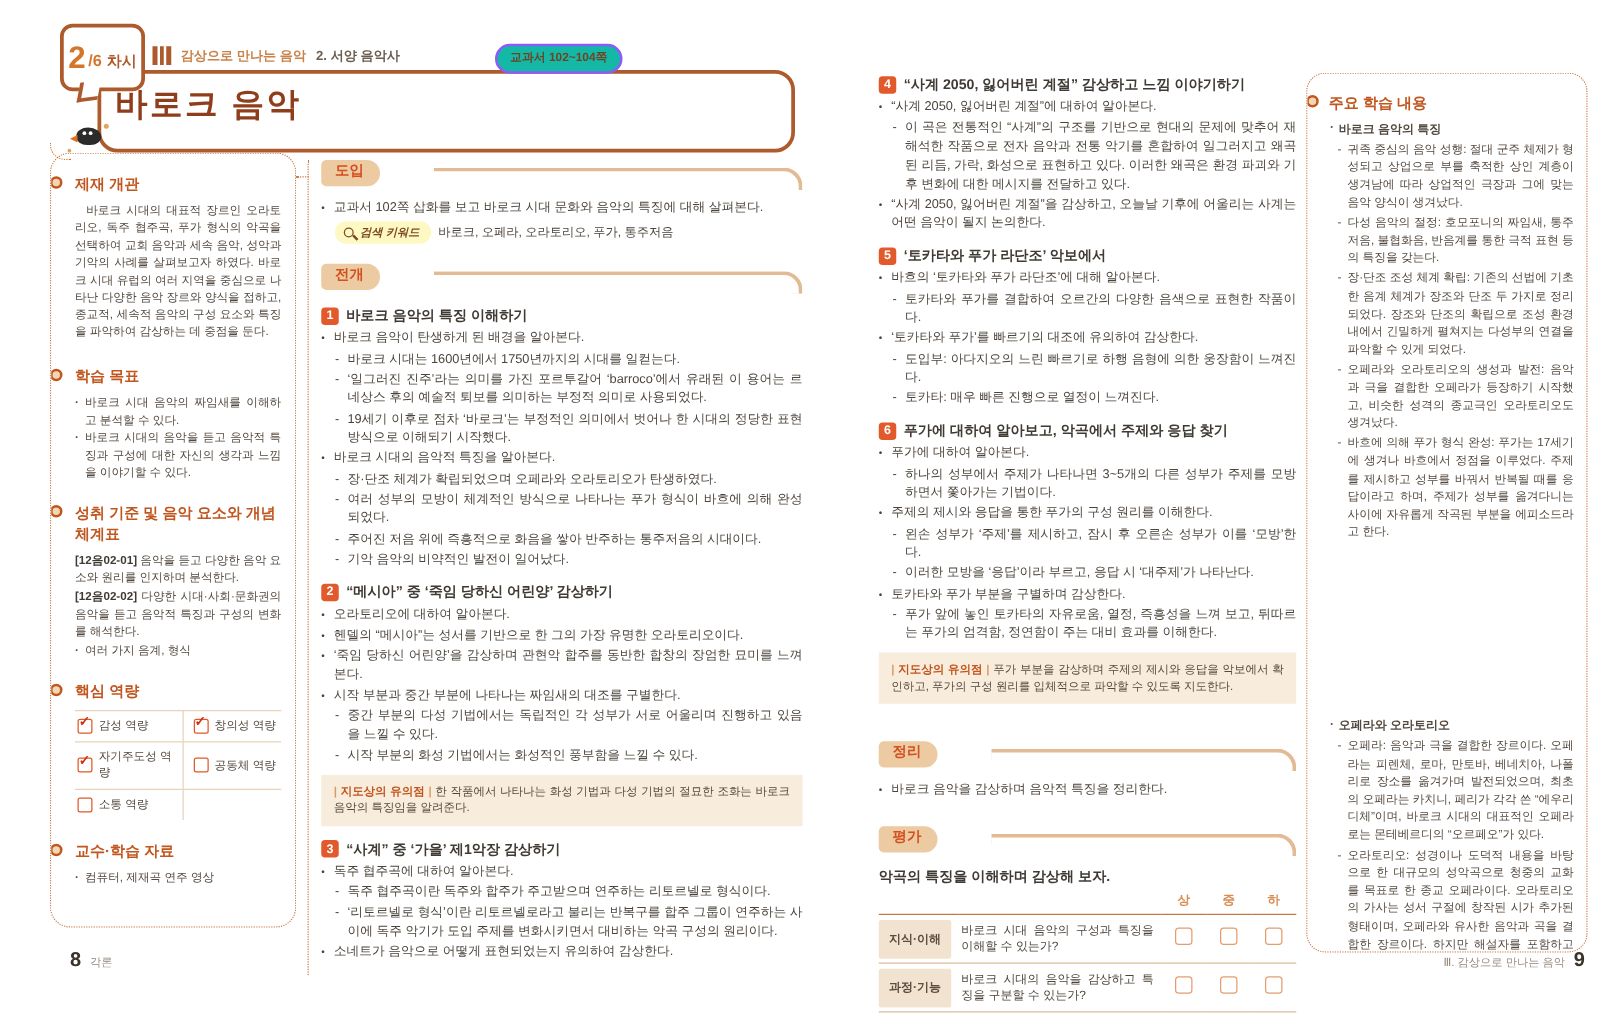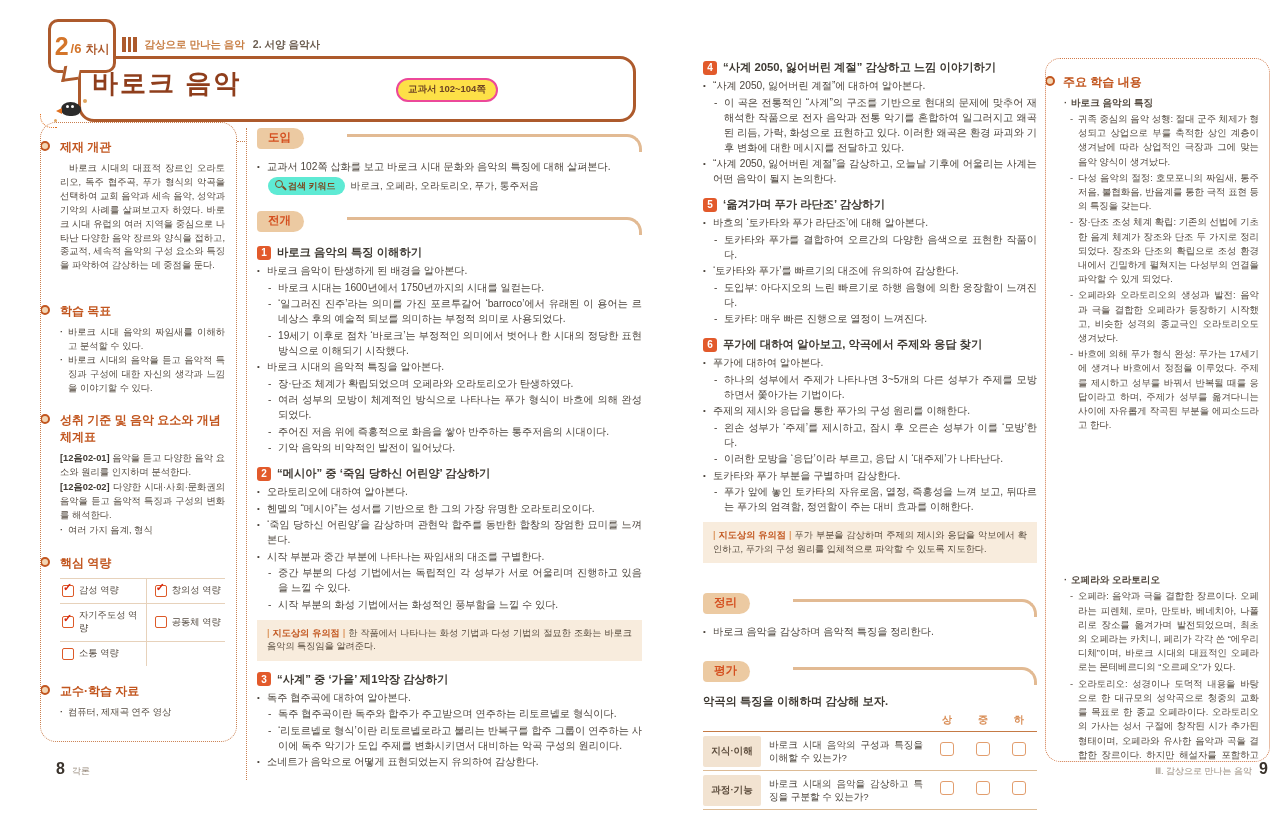--- a/index.html
+++ b/index.html
@@ -18,22 +18,22 @@
               border-left:3px solid #ad5a2c;border-bottom:3px solid #ad5a2c;
               transform:skewX(-18deg) rotate(-8deg);}
   .b-num{font-size:25px;font-weight:800;color:#d4752a;line-height:1;}
   .b-div{font-size:13px;font-weight:700;color:#d4752a;margin-top:4px;}
   .b-lbl{font-size:12px;font-weight:800;color:#ad5a2c;margin-top:6px;margin-left:2px;}
   .unit-row{position:absolute;left:122px;top:37px;display:flex;align-items:flex-end;gap:8px;z-index:2;}
   .bars{display:flex;gap:2px;}
   .bars span{width:3.5px;height:15px;background:#ad5a2c;display:block;}
   .unit-label{font-size:10.5px;font-weight:700;color:#c9824a;}
   .unit-sub{font-size:10.5px;font-weight:700;color:#6b5d50;}
-  .pill{position:absolute;left:396px;top:35px;padding:3px 10px 4px;border:2px solid #ec4899;
-        border-radius:12px;background:#fde047;font-size:9.5px;font-weight:700;color:#6e4424;z-index:2;margin-top:43px;}
+  .pill{position:absolute;left:396px;top:35px;padding:3px 10px 4px;border:2px solid #8b5cf6;
+        border-radius:12px;background:#14b8a6;font-size:9.5px;font-weight:700;color:#6e4424;z-index:2;}
   .bird{position:absolute;left:52px;top:99px;width:34px;height:26px;z-index:4;}
   .bird-body{position:absolute;left:9px;top:3px;width:20px;height:14px;background:#2b2b2b;
              border-radius:55% 60% 50% 50%;}
   .bird-eye{position:absolute;width:3px;height:3px;background:#fff;border-radius:50%;}
   .bird-beak{position:absolute;left:4px;top:9px;width:0;height:0;border-top:3px solid transparent;
              border-bottom:3px solid transparent;border-right:6px solid #e0701f;}
   .bird-spark1{position:absolute;left:31px;top:0;width:4px;height:4px;background:#e0a55f;border-radius:50%;}
   .bird-spark2{position:absolute;left:2px;top:20px;width:3px;height:3px;background:#e0a55f;border-radius:50%;}
   .bird-trail{position:absolute;left:-12px;top:15px;width:16px;height:13px;
               border-left:1.6px dotted #e0701f;border-bottom:1.6px dotted #e0701f;
@@ -44,21 +44,21 @@
            border:1.6px dotted #c97f4f;border-radius:16px;padding:16px 11px 10px 19px;overflow:hidden;}
   .sb-h{position:relative;font-size:12px;font-weight:800;color:#c2561f;margin:0 0 6px;}
   .sb-h::before{content:"";position:absolute;left:-20px;top:2px;width:6px;height:6px;
                 border:2px solid #c2561f;background:#f3d6b4;border-radius:50%;}
   .sb-body{font-size:9.3px;line-height:13.9px;text-align:justify;margin:0;color:#53493f;text-indent:9px;}
   .sb-li{position:relative;font-size:9.3px;line-height:13.6px;text-align:justify;margin:0 0 1px;
          padding-left:8px;color:#53493f;}
   .sb-li::before{content:"·";position:absolute;left:0;top:0;font-weight:700;}
   .sb-std{font-size:9.3px;line-height:13.6px;text-align:justify;margin:0 0 2px;color:#53493f;}
   .sb-std b{color:#3f3a33;}
-  .sec-gap-lg{margin-top:30px;} .sec-gap-md{margin-top:17px;}
+  .sec-gap-lg{margin-top:20px;} .sec-gap-md{margin-top:17px;}
   .cmp-grid{display:grid;grid-template-columns:1.08fr 1fr;margin-top:2px;}
   .cmp-cell{display:flex;align-items:center;gap:5px;padding:5.5px 0 5.5px 2px;
             border-top:1px solid #e7d2bb;font-size:9.3px;color:#53493f;min-height:11px;}
   .cmp-right{border-left:1px solid #e7d2bb;padding-left:8px;}
   .cbx{position:relative;flex:none;width:10px;height:10px;border:1.6px solid #dd5a28;border-radius:2px;background:#fff;}
   .cbx .mark{position:absolute;left:0px;top:-5px;font-size:11px;font-weight:800;color:#d92b12;}
 
   
   .tag-row{display:flex;align-items:flex-start;margin:0 0 7px;gap:39px;}
   .tag{background:#eccaa2;color:#d44f1f;font-weight:800;font-size:11.5px;
@@ -78,22 +78,22 @@
   .note{background:#f8ecdd;padding:7px 10px;margin:8px 0 10px;font-size:9.2px;line-height:13.6px;
         text-align:justify;color:#55493c;}
   .note-label{color:#c2561f;font-weight:800;}
   .note-label::before{content:"| ";color:#dd9a64;} .note-label::after{content:" | ";color:#dd9a64;}
 
   
   .midcol{position:absolute;left:246px;top:128px;width:396px;box-sizing:border-box;
           border-left:1.6px dotted #c97f4f;padding-left:10px;min-height:622px;}
   .stub{position:absolute;left:-10px;top:13px;width:10px;border-top:1.6px dotted #c97f4f;}
   .search-row{display:flex;align-items:center;gap:6px;margin:3px 0 0 11px;font-size:9.8px;color:#4c443c;}
-  .kw-pill{display:inline-flex;gap:5px;background:#5eead4;border-radius:10px;
-           padding:2.5px 9px 2.5px 7px;font-size:9px;font-weight:800;color:#7c4a22;}
+  .kw-pill{display:inline-flex;align-items:center;gap:5px;background:#fef9c3;border-radius:10px;
+           padding:2.5px 9px 2.5px 7px;font-size:9px;font-weight:800;color:#7c4a22;font-style:italic;}
   .mag{position:relative;width:6px;height:6px;border:1.6px solid #7c4a22;border-radius:50%;}
   .mag::after{content:"";position:absolute;right:-4px;bottom:-2px;width:4.5px;height:1.6px;
               background:#7c4a22;transform:rotate(45deg);}
 
   
   .rcol1{position:absolute;left:703px;top:50px;width:334px;}
   .wrapup-block{margin-top:30px;} .eval-block{margin-top:22px;}
   .eval-prompt{font-size:11.3px;font-weight:800;color:#3f3a33;margin:9px 0 2px;}
   .eval{display:table;width:100%;border-collapse:collapse;margin-top:2px;}
   .eval-row{display:table-row;}
@@ -325,21 +325,21 @@
           <p class="ln" data-lv="1">“사계 2050, 잃어버린 계절”에 대하여 알아본다.</p>
             <p class="ln" data-lv="2">이 곡은 전통적인 “사계”의 구조를 기반으로 현대의 문제에 맞추어 재해석한 작품으로 전자 음악과 전통 악기를 혼합하여 일그러지고 왜곡된 리듬, 가락, 화성으로 표현하고 있다. 이러한 왜곡은 환경 파괴와 기후 변화에 대한 메시지를 전달하고 있다.</p>
             <p class="ln" data-lv="1">“사계 2050, 잃어버린 계절”을 감상하고, 오늘날 기후에 어울리는 사계는 어떤 음악이 될지 논의한다.</p>
           </div>
 
         </section>
 
         <section class="dev-sec">
           <h4 class="sec-title">
             <span class="num-badge">5</span>
-            <span>‘옮겨가며 푸가 라단조’ 감상하기</span>
+            <span>‘토카타와 푸가 라단조’ 악보에서</span>
           </h4>
           <div>
 
           <p class="ln" data-lv="1">바흐의 ‘토카타와 푸가 라단조’에 대해 알아본다.</p>
             <p class="ln" data-lv="2">토카타와 푸가를 결합하여 오르간의 다양한 음색으로 표현한 작품이다.</p>
             <p class="ln" data-lv="1">‘토카타와 푸가’를 빠르기의 대조에 유의하여 감상한다.</p>
             <p class="ln" data-lv="2">도입부: 아다지오의 느린 빠르기로 하행 음형에 의한 웅장함이 느껴진다.</p>
             <p class="ln" data-lv="2">토카타: 매우 빠른 진행으로 열정이 느껴진다.</p>
           </div>
 

